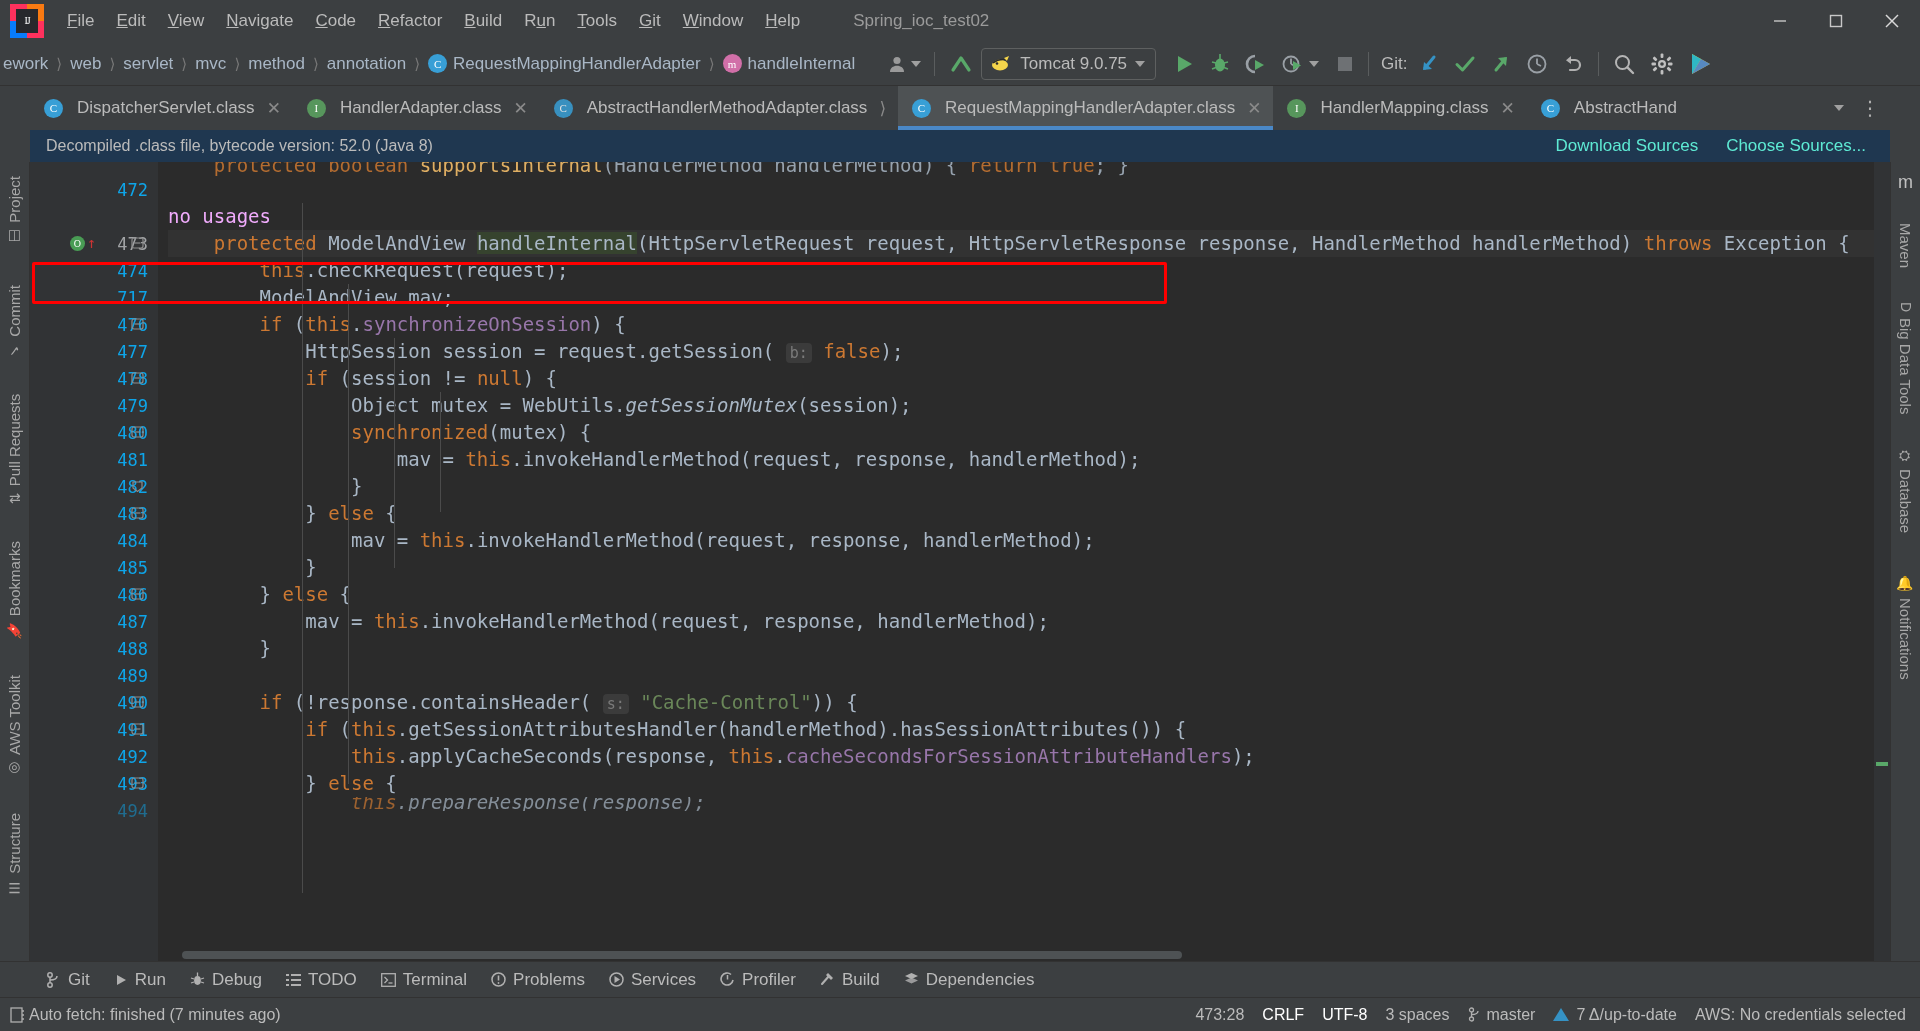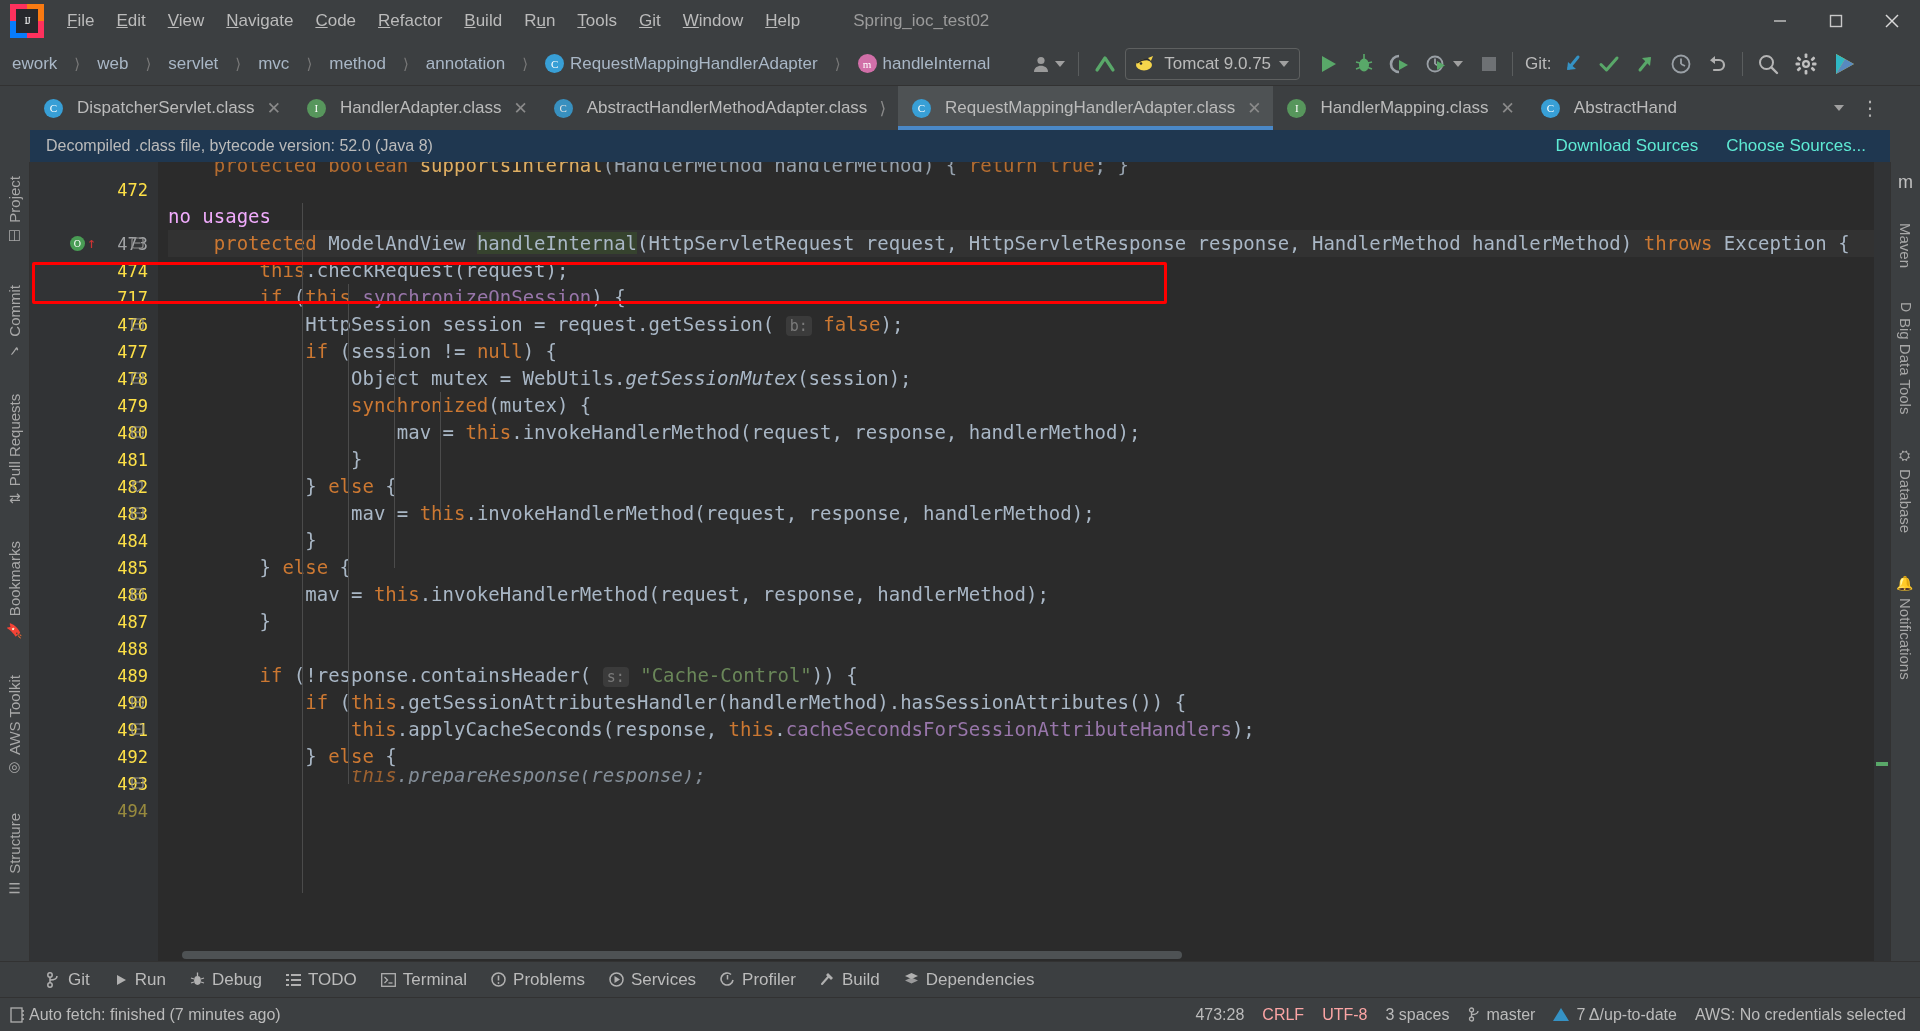--- a/index.html
+++ b/index.html
@@ -35,21 +35,21 @@
   }
   .win-controls { position: absolute; right: 0; top: 0; height: 42px; display: flex; align-items: center; }
   .win-btn { width: 56px; height: 42px; display: flex; align-items: center; justify-content: center; color: #c8c8c8; }
 
   
   .navbar {
     height: 44px; flex: 0 0 44px; background: #3c3f41; display: flex; align-items: center;
     padding-left: 0px; border-bottom: 1px solid #323232; position: relative;
   }
   .crumbs { display: flex; align-items: center; min-width:0; }
-  .crumb { color: #a9b7c6; font-size: 17px; padding: 2px 12px; white-space: nowrap; text-align: center; }
+  .crumb { color: #a9b7c6; font-size: 17px; padding: 2px 3px; white-space: nowrap; text-align: center; }
   .crumb-sep { color: #787878; font-size: 15px; margin: 0 5px; }
   .crumb-ico {
     width: 19px; height: 19px; border-radius: 50%; display: inline-flex; align-items: center; justify-content: center;
     font-size: 11px; color: #fff; font-family: "Liberation Serif", serif; margin-right: 6px; flex: 0 0 auto;
   }
   .ico-c { background: #389fd6; }
   .ico-m { background: #d16fa8; }
   .ico-i { background: #57965c; }
 
   .tb-sep { width: 1px; height: 24px; background: #5a5d5e; margin: 0 10px; flex:0 0 auto;}
@@ -108,21 +108,21 @@
   
   .editor-wrap { flex: 1 1 auto; background: #2b2b2b; position: relative; overflow: hidden; display:flex; }
   .gutter {
     width: 128px; flex: 0 0 128px; background: #313335; position: relative; padding-top: 0px;
   }
   .gline {
     height: 27px; display: flex; align-items: center; justify-content: flex-end;
     color: #606366; font-size: 17px; padding-right: 10px; position: relative;
     font-family: "DejaVu Sans Mono", monospace;
   }
-  .gline .gnum { color:#fde047; }
+  .gline .gnum { color:#0ea5e9; }
   .gline.current .gnum { color: #a1a3a5; }
   .g-icons { position: absolute; right: 62px; display: flex; align-items: center; gap: 2px; }
   .ovr-ico {
     width: 15px; height: 15px; border-radius: 50%; background: #499c54; color: #fff;
     font-size: 10px; display: flex; align-items: center; justify-content: center;
     font-family: "Liberation Serif", serif;
   }
   .arrow-up { color: #cc3333; font-size: 15px; line-height: 1; }
   .fold {
     position: absolute; right: 20px; width: 13px; height: 13px;
@@ -170,21 +170,21 @@
   .btw-ico { font-size: 15px; color: #b0b0b0; display:inline-flex; align-items:center; }
 
   
   .statusbar {
     height: 34px; flex: 0 0 34px; background: #3c3f41; display: flex; align-items: center;
     padding: 0 14px 0 10px; gap: 0; border-top: 1px solid #323232;
   }
   .st-left { display: flex; align-items: center; gap: 4px; color: #bbbbbb; font-size: 16px; }
   .st-right { margin-left: auto; display: flex; align-items: center; gap: 18px; color: #bbbbbb; font-size: 16px; }
   .st-item { cursor: default; white-space: nowrap; }
-  .st-item.dim { color: #fca5a5; }
+  .st-item.dim { color: #ffffff; }
   .blue-tri { width:0;height:0;border-left:8px solid transparent;border-right:8px solid transparent;border-bottom:13px solid #3592c4; }
   svg { display:block; }
 </style>
 </head>
 <body>
 
 <div class="app">
 
   <div class="titlebar">
     <div class="logo">
@@ -600,20 +600,21 @@
       <div class="code">
 
         <div class="cl" style="height:14px; line-height:7px; overflow:hidden; opacity:.85;"><span class="kw">    protected boolean</span> <span class="mth">supportsInternal</span>(HandlerMethod handlerMethod) { <span class="kw">return true</span>; }</div>
 
         <div class="cl"></div>
         <div class="cl"><span class="usages">no usages</span></div>
 
         <div class="cl hl"><span class="kw">    protected</span> <span class="typ">ModelAndView</span> <span class="mname-hl">handleInternal</span>(HttpServletRequest request, HttpServletResponse response, HandlerMethod handlerMethod) <span class="kw">throws</span> Exception {</div>
 
         <div class="cl">        <span class="kw">this</span>.checkRequest(request);</div>
+        <div class="cl">        ModelAndView mav;</div>
         <div class="cl">        <span class="kw">if</span> (<span class="kw">this</span>.<span class="fld">synchronizeOnSession</span>) {</div>
         <div class="cl">            HttpSession session = request.getSession( <span class="hint">b:</span> <span class="kw">false</span>);</div>
         <div class="cl">            <span class="kw">if</span> (session != <span class="kw">null</span>) {</div>
         <div class="cl">                Object mutex = WebUtils.<span style="font-style:italic;">getSessionMutex</span>(session);</div>
         <div class="cl">                <span class="kw">synchronized</span>(mutex) {</div>
         <div class="cl">                    mav = <span class="kw">this</span>.invokeHandlerMethod(request, response, handlerMethod);</div>
         <div class="cl">                }</div>
         <div class="cl">            } <span class="kw">else</span> {</div>
         <div class="cl">                mav = <span class="kw">this</span>.invokeHandlerMethod(request, response, handlerMethod);</div>
         <div class="cl">            }</div>

